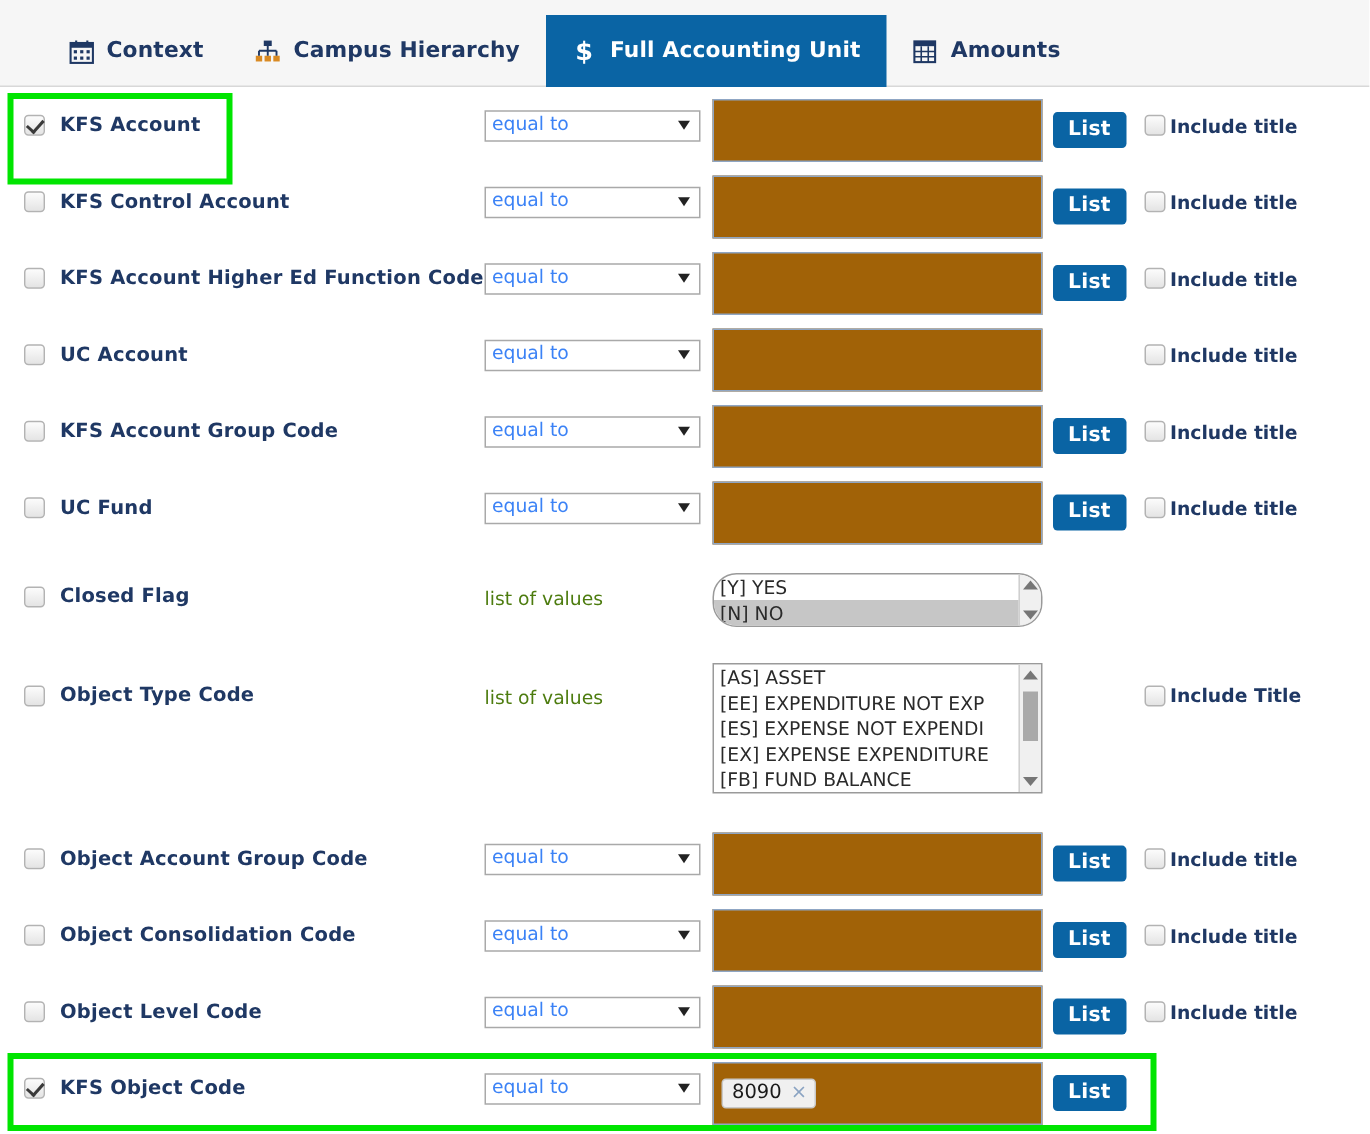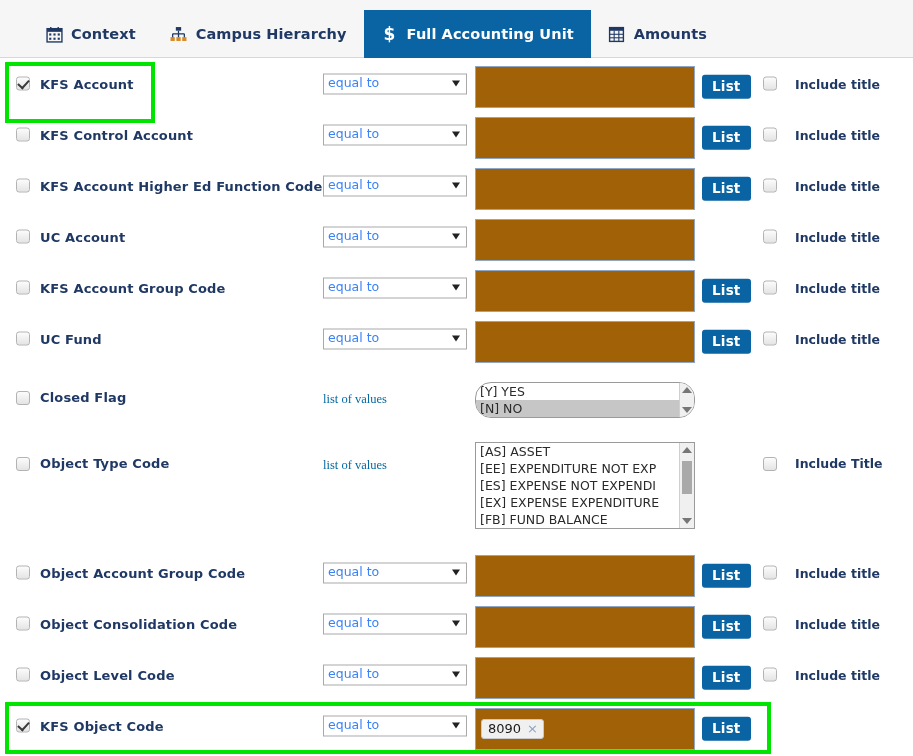--- a/index.html
+++ b/index.html
@@ -90,21 +90,21 @@
     font-family: "DejaVu Sans", "Liberation Sans", sans-serif;
   }
   .op-sel .caret {
     position: absolute; right: 6px; top: 50%; transform: translateY(-50%);
     width: 0; height: 0;
     border-left: 4.5px solid transparent;
     border-right: 4.5px solid transparent;
     border-top: 6px solid #222;
   }
   .lov-text {
-    font-size: 12.5px; color: #0369a1; line-height: 21px; font-family: Liberation Serif, serif;
+    font-size: 12.5px; color: #4d7c0f; line-height: 21px;
   }
 
   .val-cell { position: absolute; left: 475px; }
   .txtinput {
     width: 220px; height: 42px;
     border: 1px solid #8fa6c4;
     background: #a16207;
     font-size: 13px;
     padding: 2px 5px;
     display: flex; align-items: center;
@@ -148,21 +148,21 @@
     color: #ffffff;
     font-size: 13.5px; font-weight: bold;
     padding: 4px 10px 5px 10px;
     border-radius: 3px;
     cursor: pointer;
     line-height: 1.15;
     letter-spacing: .2px;
   }
   .inc-cell {
     position: absolute; left: 763px; top: 50%; transform: translateY(-50%);
-    display: flex; align-items: center; gap: 18px;
+    display: flex; align-items: center; gap: 3px;
   }
   .inc-label { font-size: 12.5px; font-weight: bold; color: #1f3864; white-space: nowrap; }
 
   
   .chip {
     display: inline-flex; align-items: center; gap: 6px;
     background: #f0f0f0;
     border: 1px solid #c9c9c9;
     border-radius: 3px;
     padding: 1px 5px 2px 6px;

